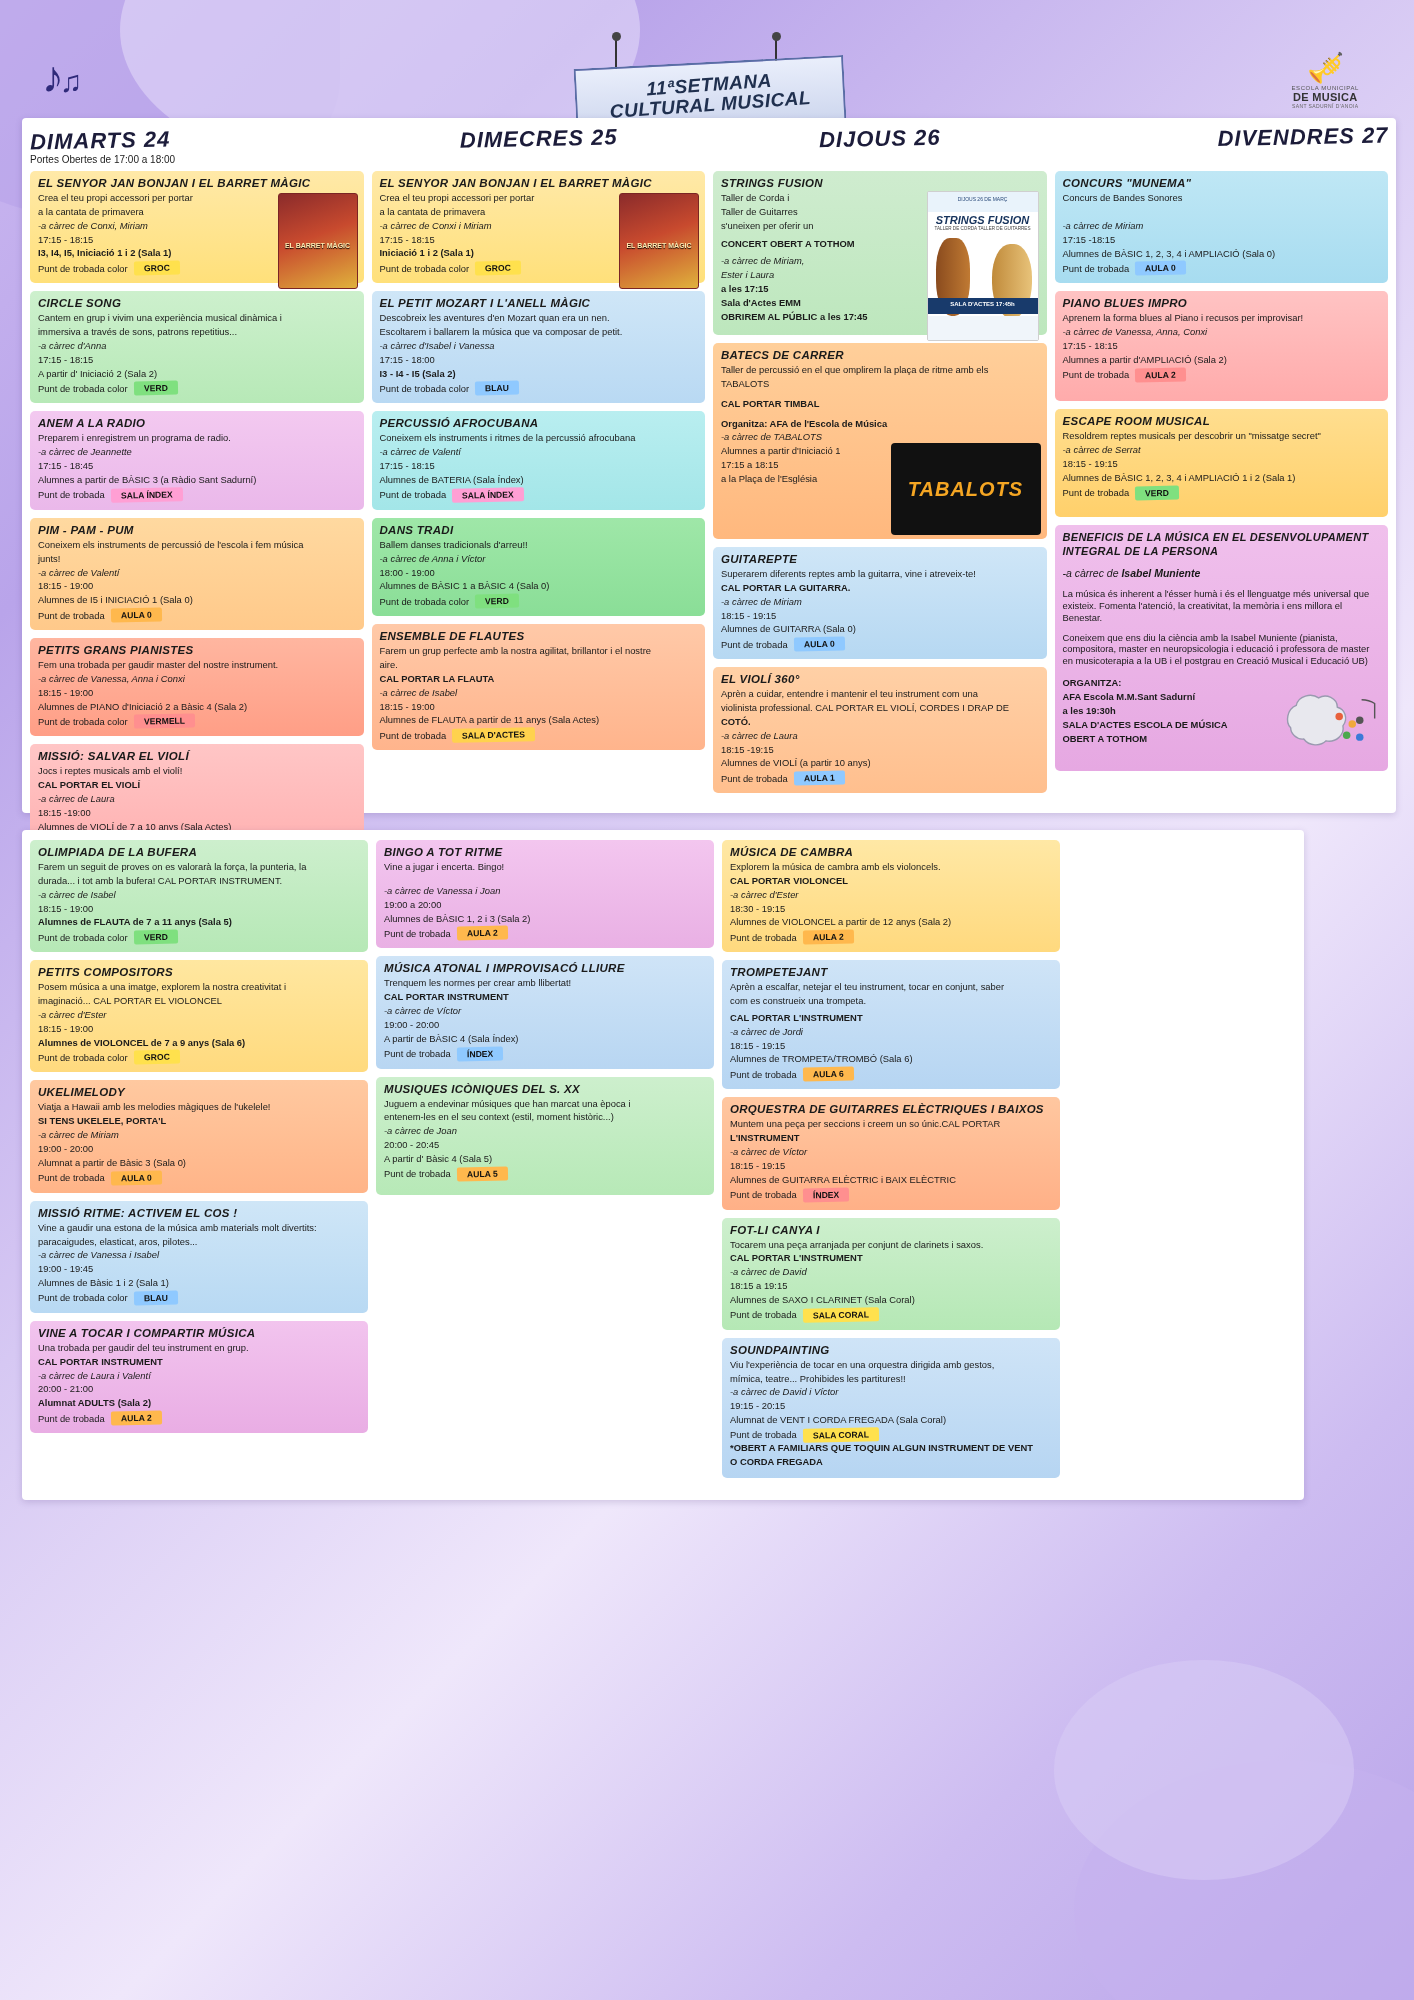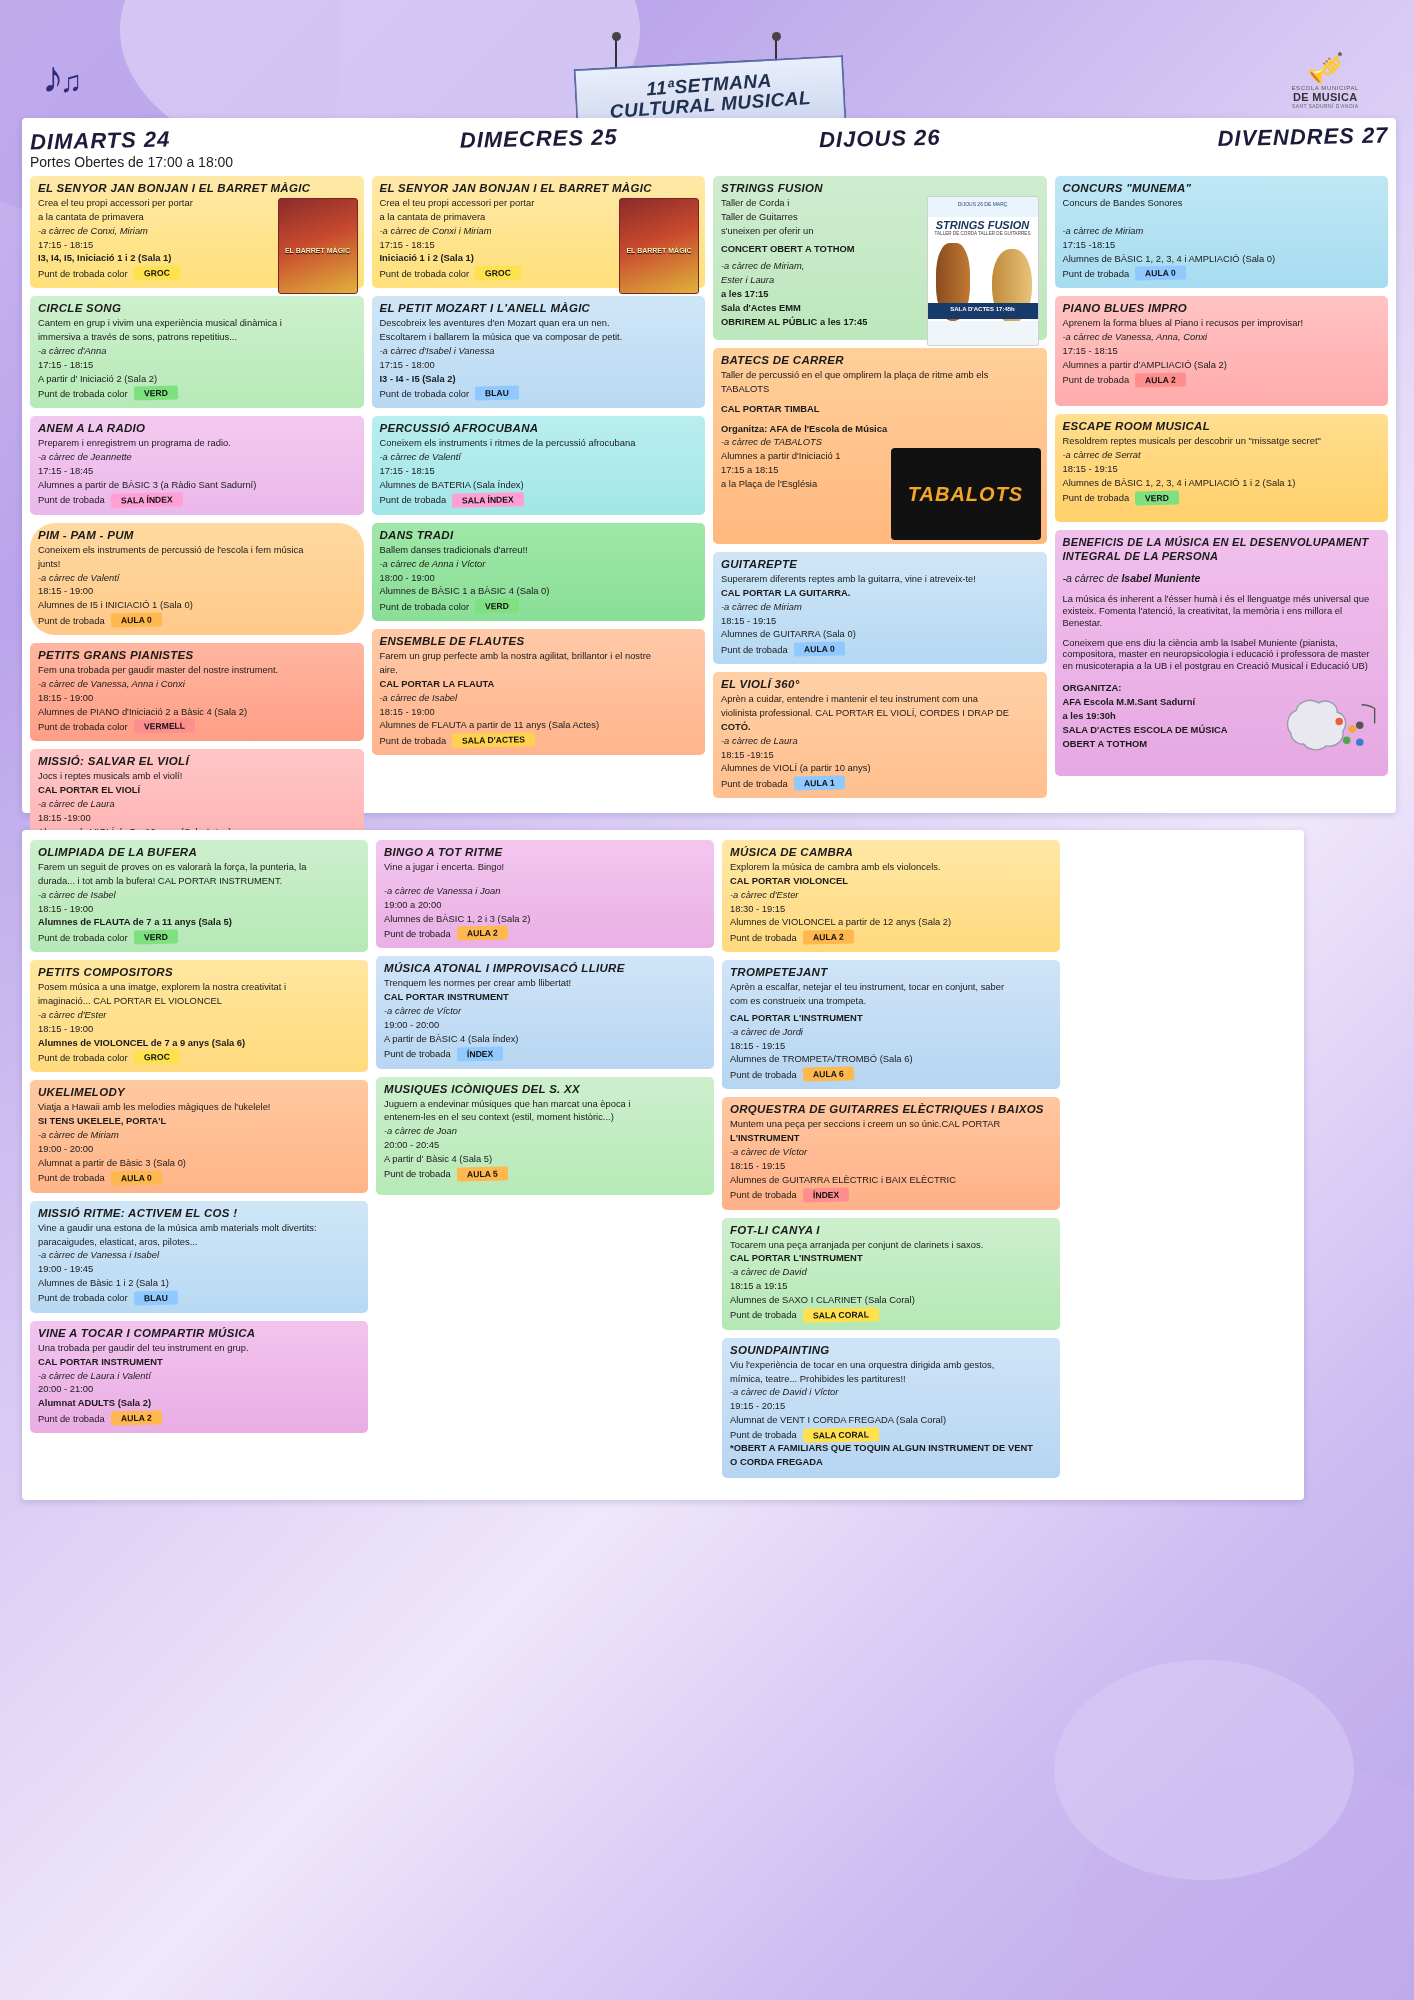--- a/index.html
+++ b/index.html
@@ -42,21 +42,21 @@
   .logo-t3 { font-size:5px; color:#666; letter-spacing:.4px; }
 
   
   .panel { position:absolute; background:#fff; border-radius:4px; box-shadow:0 2px 7px rgba(60,40,110,.18); }
   .panel-top { left:22px; top:118px; width:1374px; height:695px; }
   .panel-bottom { left:22px; top:830px; width:1282px; height:670px; }
 
   .daycols { display:flex; padding:8px 8px 0 8px; gap:8px; }
   .daycol { width:338px; }
   .daytitle { font-weight:bold; font-style:italic; font-size:22px; color:#1c1c3a; letter-spacing:1px; transform:rotate(-1.2deg); margin-bottom:2px; }
-  .daysub { font-size:14px; color:#222; margin-bottom:6px; }
+  .daysub { font-size:10px; color:#222; margin-bottom:6px; }
   .daytitle.c { text-align:center; }
   .daytitle.r { text-align:right; }
 
   
   .card { border-radius:5px; padding:6px 8px 8px 8px; margin-bottom:8px; position:relative; color:#1a1a1a; }
   .card h3 { margin:0 0 3px 0; font-size:11.5px; font-weight:bold; font-style:italic; letter-spacing:.3px; }
   .card p { margin:0 0 2px 0; font-size:9.4px; line-height:1.26; }
   .card .it { font-style:italic; }
   .card .bd { font-weight:bold; }
   .tag { display:inline-block; padding:2px 10px; font-size:8.6px; font-weight:bold; color:#111; border-radius:2px; margin-left:4px; transform:rotate(-1.2deg); }
@@ -168,21 +168,21 @@
         <p>Preparem i enregistrem un programa de radio.</p>
         <p class="it">-a càrrec de Jeannette</p>
         <p>17:15 - 18:45</p>
         <p>Alumnes a partir de BÀSIC 3  (a Ràdio Sant Sadurní)</p>
         <div class="tagrow">
             <span>Punt de trobada</span>
             <span class="tag t-sala">SALA ÍNDEX</span>
           </div>
       </div>
 
-      <div class="card" style="background:linear-gradient(180deg,#ffd9a0,#ffc98a);border-radius:25px;">
+      <div class="card" style="background:linear-gradient(180deg,#ffd9a0,#ffc98a);">
         <h3>PIM - PAM - PUM</h3>
         <p>Coneixem els instruments de percussió de l'escola i fem música</p>
         <p>junts!</p>
         <p class="it">-a càrrec de Valentí</p>
         <p>18:15 - 19:00</p>
         <p>Alumnes de I5 i INICIACIÓ 1  (Sala 0)</p>
         <div class="tagrow">
             <span>Punt de trobada</span>
             <span class="tag t-aula">AULA 0</span>
           </div>

